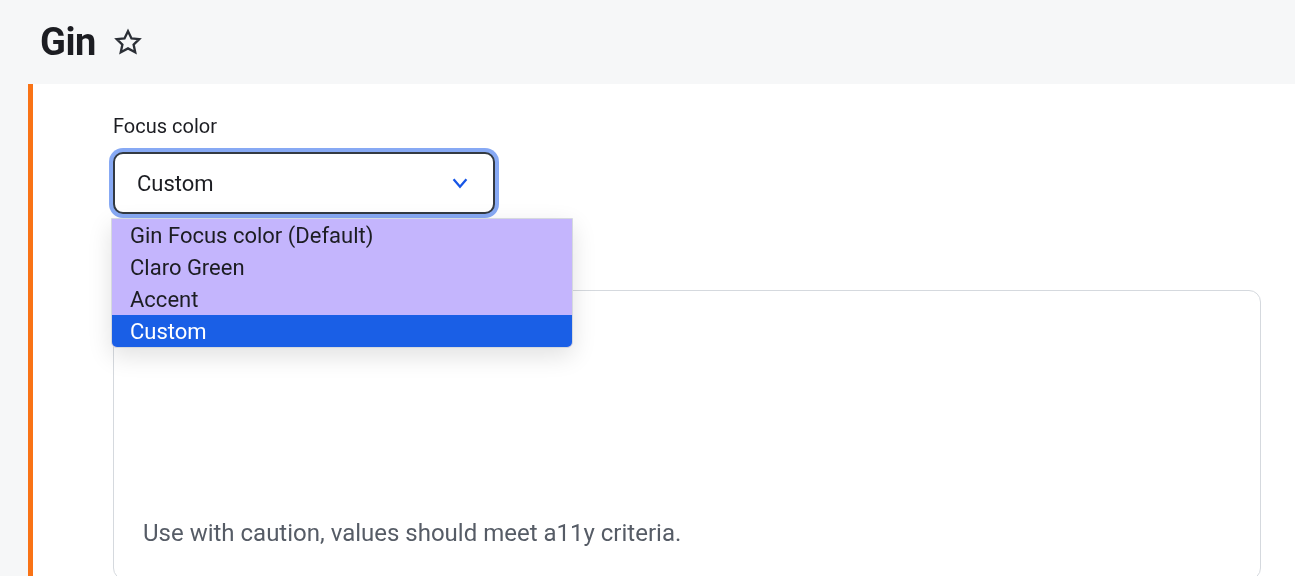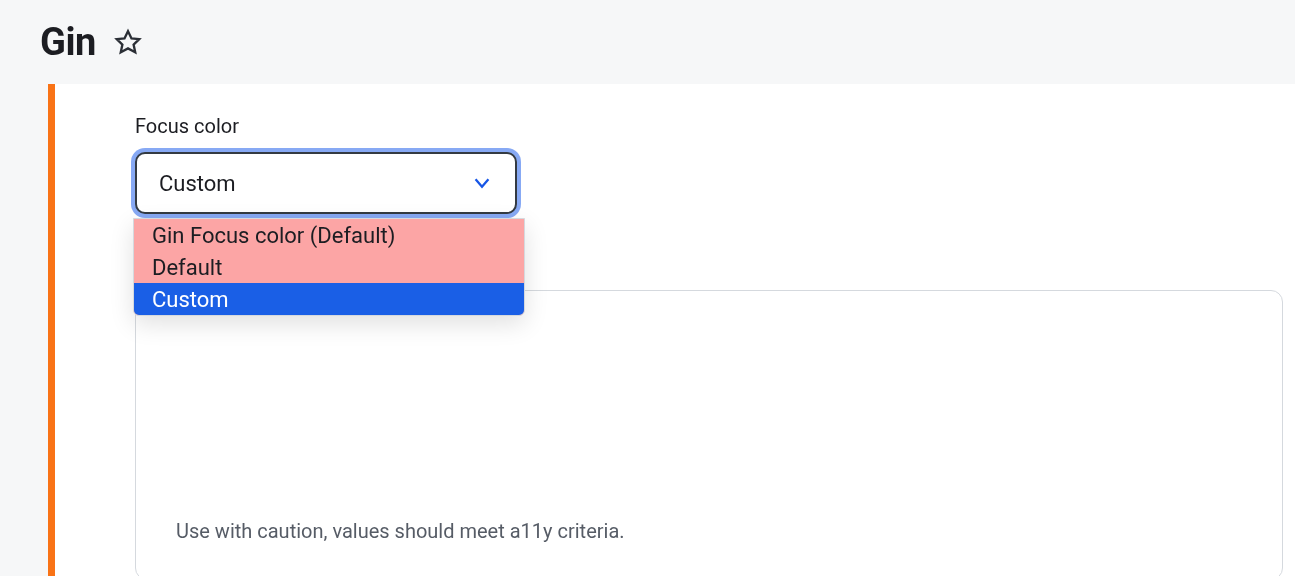--- a/index.html
+++ b/index.html
@@ -2,32 +2,32 @@
 <html><head>
   <meta charset="utf-8">
   <style>
     * { box-sizing: border-box; margin: 0; padding: 0; }
     html, body { width: 1295px; height: 576px; font-family: -apple-system, BlinkMacSystemFont, "Segoe UI", Roboto, Helvetica, Arial, sans-serif; background: #f6f7f8; overflow: hidden; }
     .topbar { height: 84px; display: flex; align-items: center; padding: 0 40px; }
     .title-wrap { display: flex; align-items: center; gap: 18px; }
     .page-title { font-size: 38px; font-weight: 700; color: #1c1d22; letter-spacing: -0.5px; }
     .star-icon { width: 28px; height: 28px; display:flex; align-items:center; justify-content:center; }
     .star-icon svg { width: 28px; height: 28px; stroke: #2b2f36; stroke-width: 2; fill: none; }
-    .content { position: relative; background: #fff; margin-left: 48px; border-left: 7px solid #f97316; height: calc(576px - 84px); padding: 30px 36px; }
+    .content { position: relative; background: #fff; margin-left: 28px; border-left: 5px solid #f97316; height: calc(576px - 84px); padding: 30px 36px; }
     .content-inner { position: relative; margin-left: 44px; }
     .field-label { font-size: 20px; color: #1c1d22; margin-bottom: 14px; }
     .select-wrap { position: relative; width: 382px; text-align: center; }
     .select-button { width: 100%; height: 62px; background: #fff; border: 2px solid #333a42; border-radius: 10px; display: flex; align-items: center; justify-content: space-between; padding: 0 22px; font-size: 22px; color: #1c1d22; cursor: pointer; outline: none; box-shadow: 0 0 0 4px rgba(37, 99, 235, 0.55); }
     .select-button .chev { width: 22px; height: 22px; display:flex; align-items:center; justify-content:center; }
     .select-button .chev svg { width: 22px; height: 22px; stroke: #1756e6; stroke-width: 2.5; fill: none; }
-    .dropdown { position: absolute; left: -2px; top: 66px; width: 392px; background: #fca5a5; border: 1px solid #d5d9de; border-radius: 0 0 6px 6px; box-shadow: 0 8px 24px rgba(0,0,0,0.12); overflow: hidden; z-index: 20; }
+    .dropdown { position: absolute; left: -2px; top: 66px; width: 462px; background: #c4b5fd; border: 1px solid #d5d9de; border-radius: 0 0 6px 6px; box-shadow: 0 8px 24px rgba(0,0,0,0.12); overflow: hidden; z-index: 20; }
     .dropdown-option { font-size: 22px; color: #1c1d22; padding: 2px 18px; height: 32px; display: flex; align-items: center; cursor: pointer; }
     .dropdown-option.selected { background: #1a5fe6; color: #fff; }
     .fieldset { position: absolute; left: 0; top: 176px; width: 1148px; height: 290px; border: 1px solid #d5d9de; border-radius: 12px; z-index: 5; }
-    .hint { position: absolute; left: 40px; top: 228px; font-size: 20px; color: #565c66; }
+    .hint { position: absolute; left: 29px; top: 228px; font-size: 24px; color: #565c66; }
   </style>
 </head>
 <body>
 
 <div class="topbar">
   <div class="title-wrap">
     <h1 class="page-title">Gin</h1>
     <span class="star-icon">
       <svg viewBox="0 0 24 24">
           <polygon points="12 2.8 15 9 21.6 9.6 16.8 14.2 18.2 20.8 12 17.5 5.8 20.8 7.2 14.2 2.4 9.6 9 9 12 2.8"></polygon>
@@ -45,21 +45,22 @@
         <span>Custom</span>
         <span class="chev">
           <svg viewBox="0 0 24 24">
               <polyline points="5 8 12 16 19 8"></polyline>
             </svg>
         </span>
       </div>
 
       <div class="dropdown">
         <div class="dropdown-option">Gin Focus color (Default)</div>
-        <div class="dropdown-option">Default</div>
+        <div class="dropdown-option">Claro Green</div>
+        <div class="dropdown-option">Accent</div>
         <div class="dropdown-option selected">Custom</div>
       </div>
     </div>
 
     <div class="fieldset">
       <div class="hint">Use with caution, values should meet a11y criteria.</div>
     </div>
   </div>
 </div>
 

